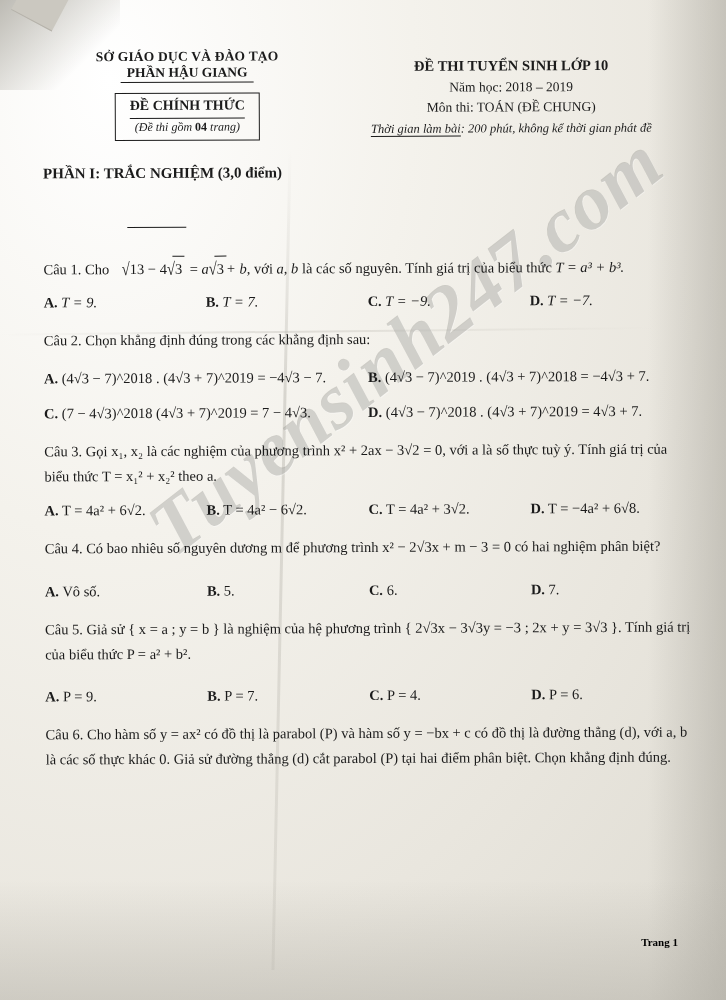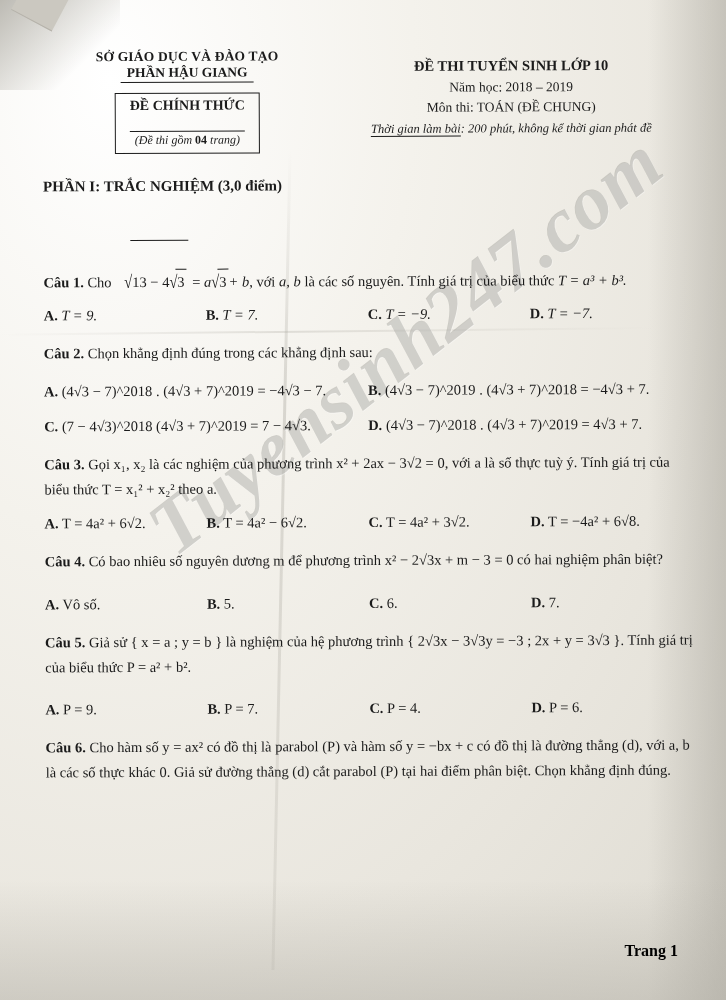--- a/index.html
+++ b/index.html
@@ -91,21 +91,21 @@
     display: inline-block;
     padding: 3px 14px 5px 14px;
     text-align: center;
     line-height: 1.35;
   }
   .box-official .b1 {
     font-weight: bold;
     font-size: 14px;
     border-bottom: 1.2px solid #1b1b1b;
     display: inline-block;
-    padding-bottom: 15px;
+    padding-bottom: 2px;
   }
   .box-official .b2 {
     font-size: 12px;
     font-style: italic;
     white-space: nowrap;
   }
   .box-official .b2 b { font-style: normal; }
 
   .hdr-right {
     width: 360px;
@@ -126,21 +126,21 @@
   .section-title {
     margin-top: 24px;
     font-weight: bold;
     font-size: 15px;
   }
   .q {
     margin-top: 17px;
     font-size: 14.5px;
     line-height: 1.75;
   }
-  .q .lbl { font-weight: bold; }
+  .q .lbl { font-weight: normal; }
   .answers {
     display: flex;
     margin-top: 12px;
     font-size: 14.5px;
   }
   .answers .a {
     flex: 1 1 0;
   }
   .ans-b { font-weight: bold; }
 
@@ -160,23 +160,23 @@
   }
   .radsym {
     display: inline-block;
     transform: scale(1, 1.25);
     margin-right: -1px;
   }
 
   .page-num {
     position: absolute;
     right: 48px;
-    bottom: 40px;
-    font-weight: bold;
-    font-size: 16px;
+    bottom: 52px;
+    font-weight: bold;
+    font-size: 11px;
     z-index: 4;
   }
 
   
   .watermark {
     position: absolute;
     z-index: 2;
     left: 92px;
     top: 300px;
     font-family: "Liberation Serif", serif;

